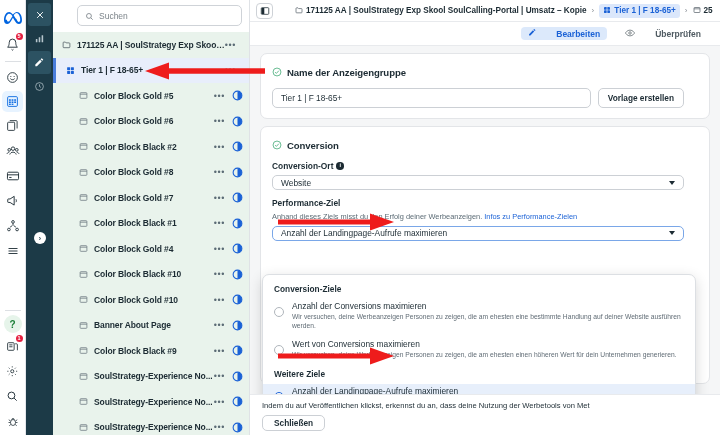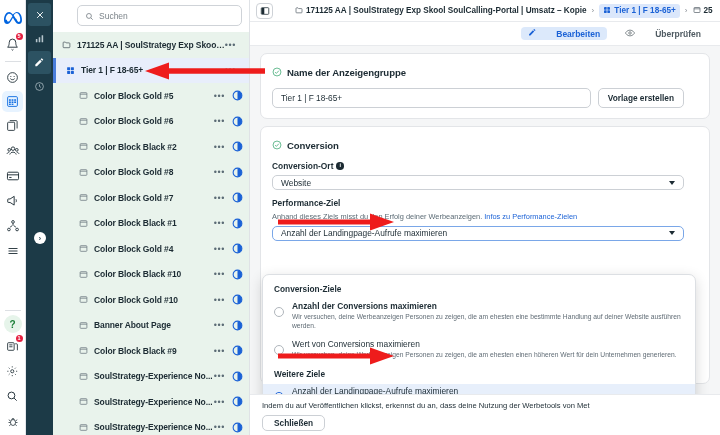--- a/index.html
+++ b/index.html
@@ -719,21 +719,21 @@
           <span class="infoi">i</span>
         </div>
         <div class="behindval">Keine</div>
       </div>
 
       <div class="menu" id="menu">
           <div class="mgroup">Conversion-Ziele</div>
           <div class="opt">
             <span class="radio"></span>
             <span style="flex:1 1 auto;">
-              <span class="otitle" style="display:block;font-weight:bold;">Anzahl der Conversions maximieren</span>
+              <span class="otitle" style="display:block;">Anzahl der Conversions maximieren</span>
               <span class="odesc" style="display:block;">Wir versuchen, deine Werbeanzeigen Personen zu zeigen, die am ehesten eine bestimmte Handlung auf deiner Website ausführen werden.</span>
             </span>
           </div>
           <div class="opt">
             <span class="radio"></span>
             <span style="flex:1 1 auto;">
               <span class="otitle" style="display:block;">Wert von Conversions maximieren</span>
               <span class="odesc" style="display:block;">Wir versuchen, deine Werbeanzeigen Personen zu zeigen, die am ehesten einen höheren Wert für dein Unternehmen generieren.</span>
             </span>
           </div>

